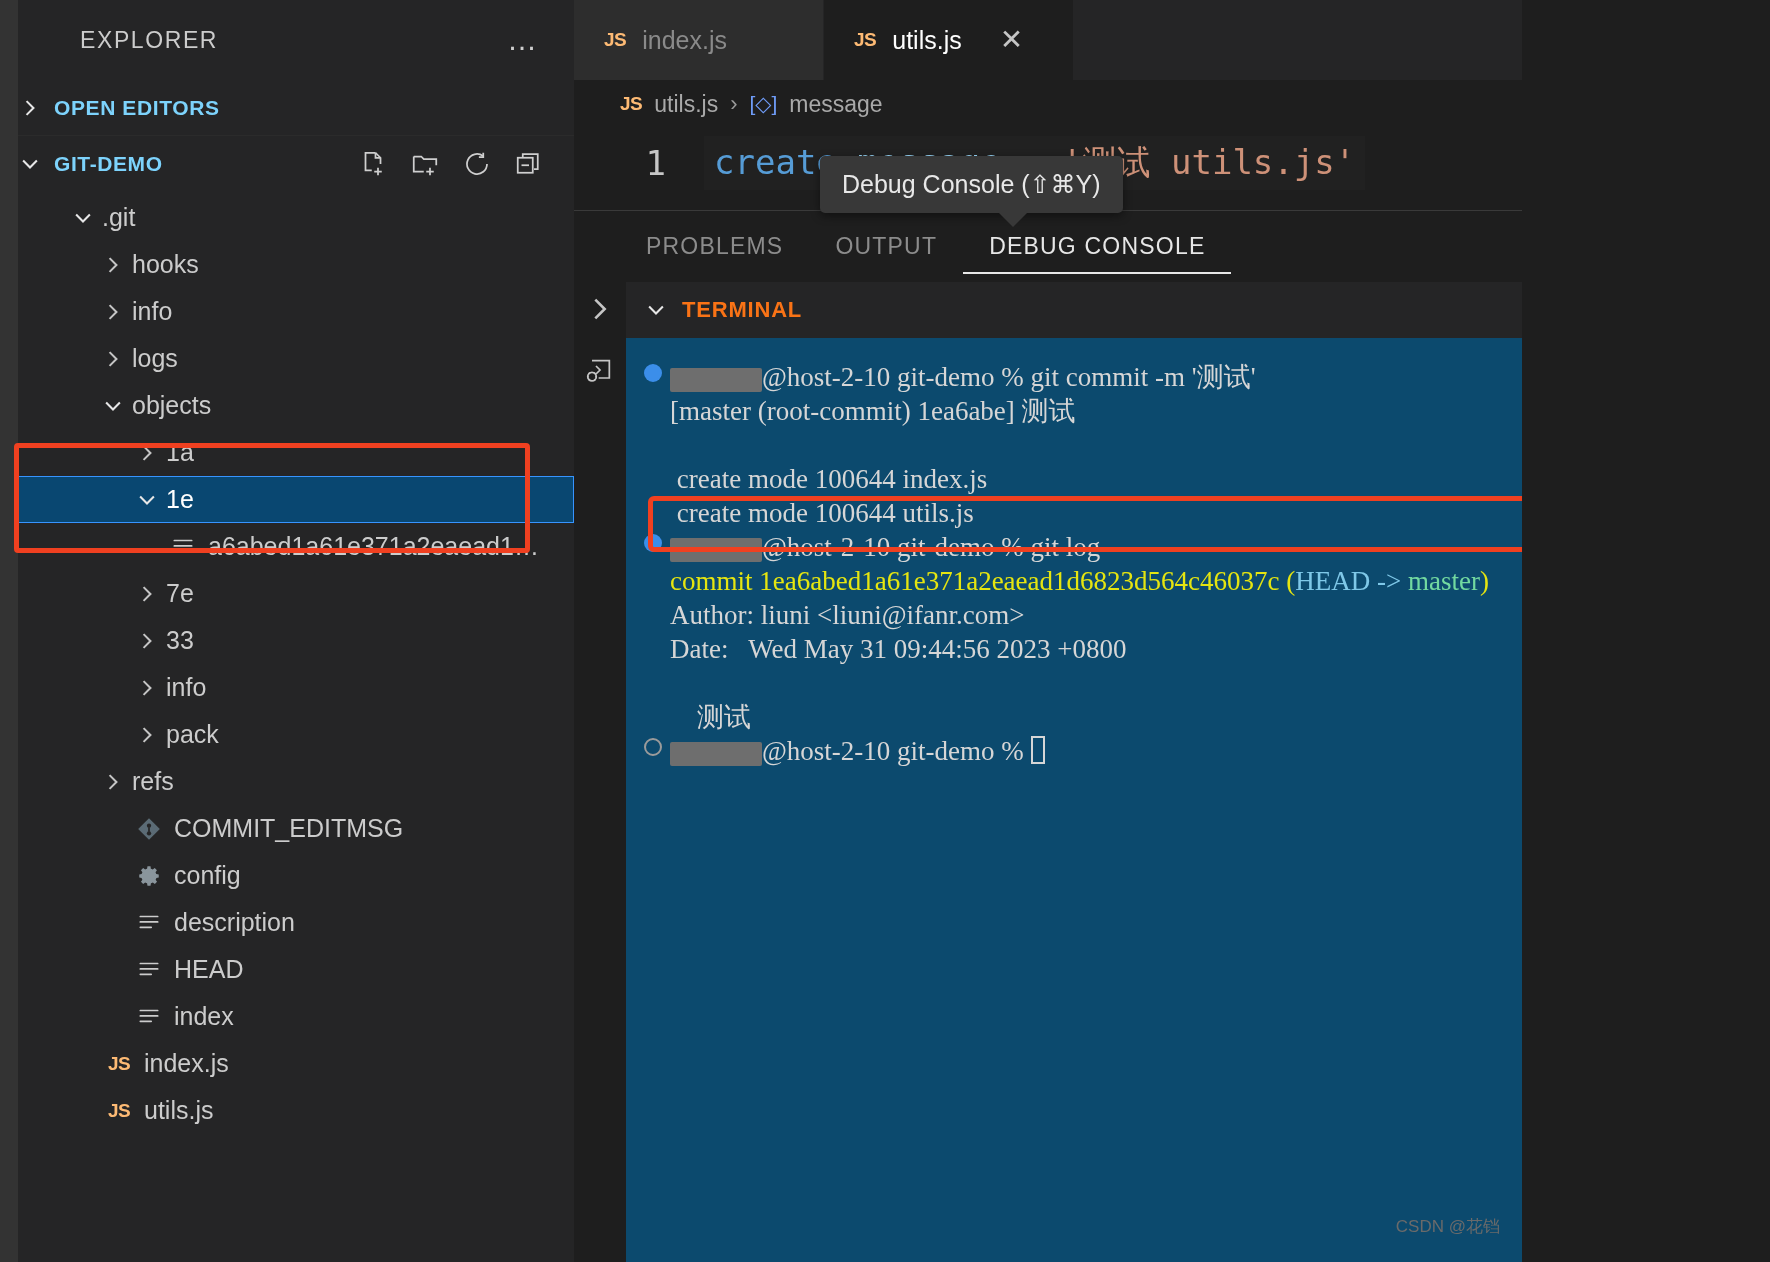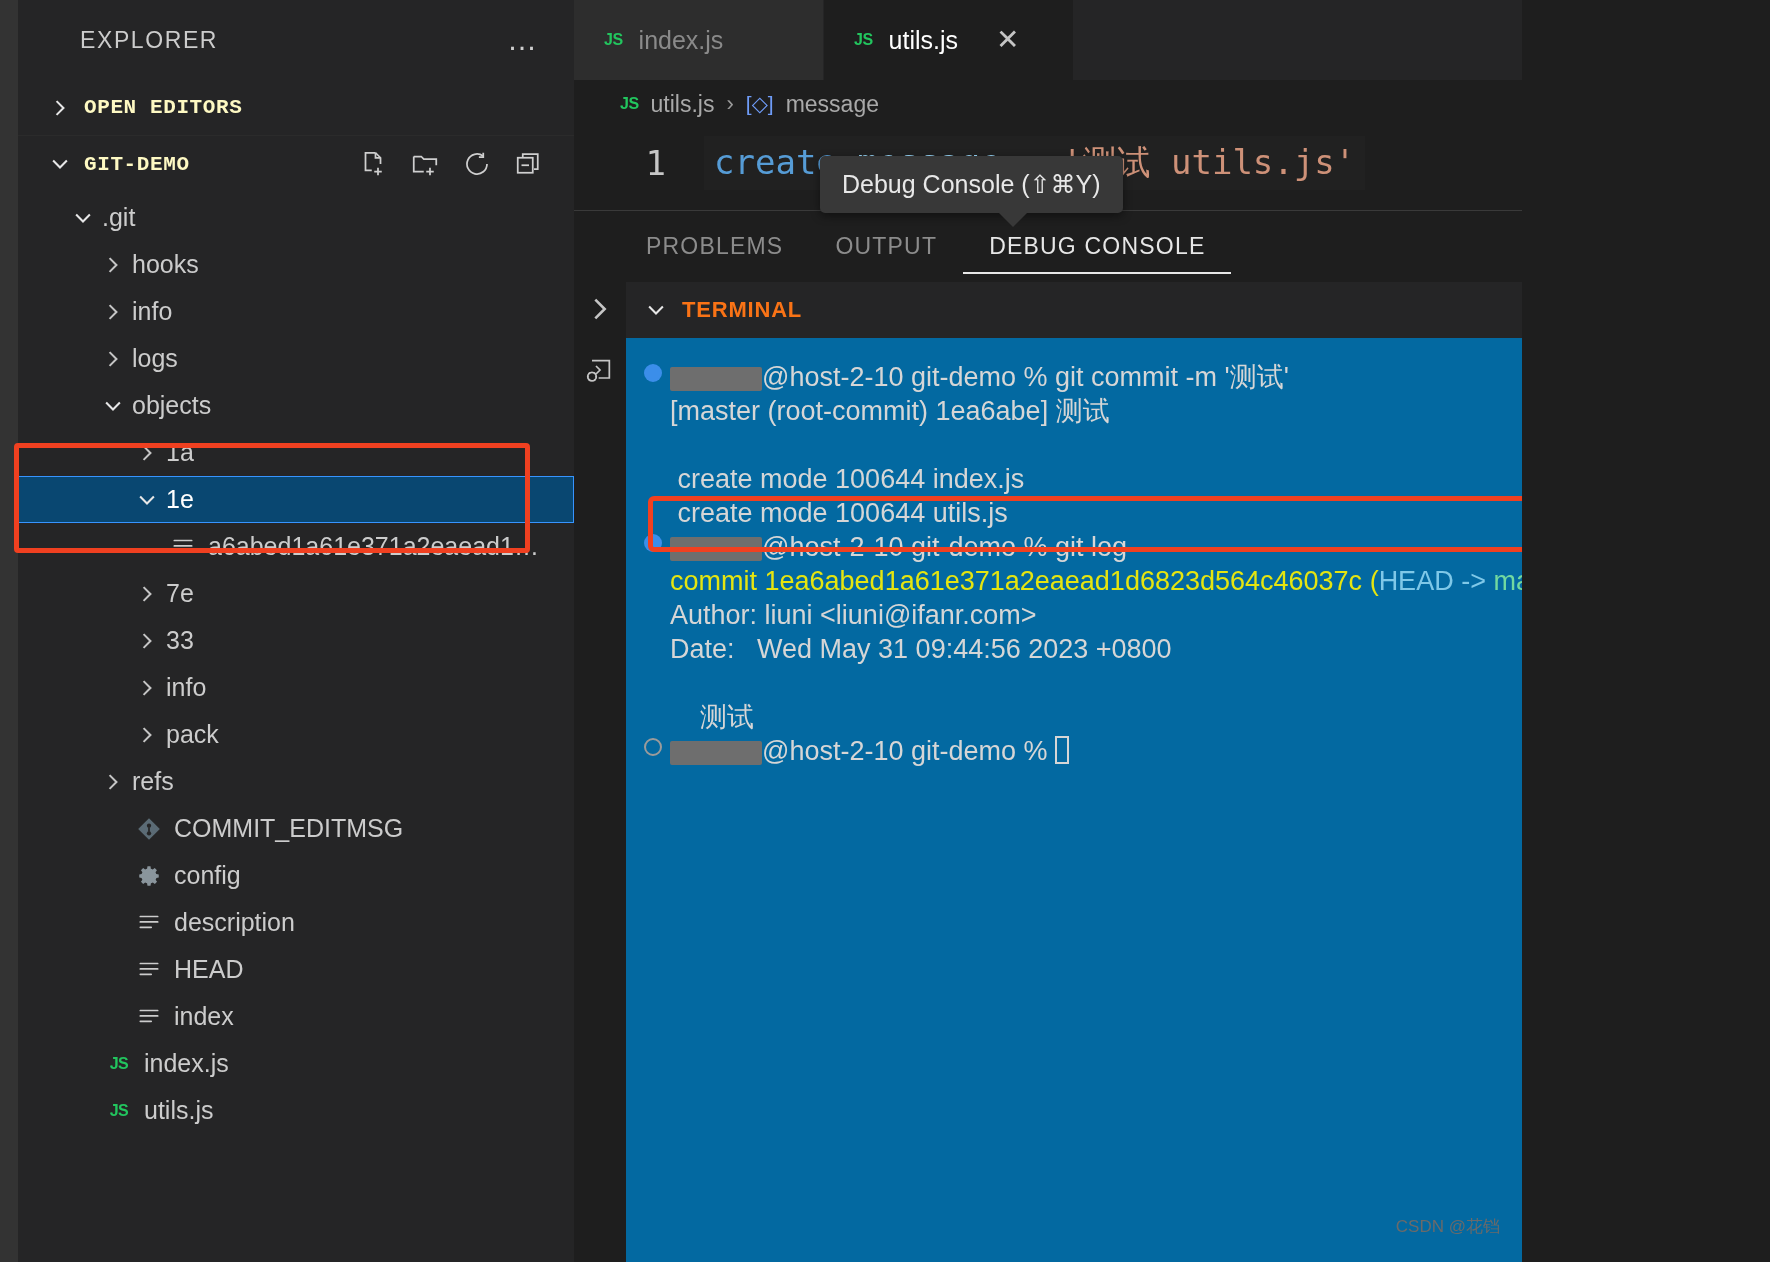--- a/index.html
+++ b/index.html
@@ -30,22 +30,21 @@
     display: flex; align-items: center; justify-content: space-between;
     padding: 0 34px 0 62px;
   }
   .sidebar-title .label {
     font-size: 23px; letter-spacing: 1.6px; color: #cccccc; font-weight: 400;
   }
   .dots { color:#cfcfcf; font-size: 30px; line-height: 10px; letter-spacing:3px; }
 
   .section-header {
     height: 56px; display: flex; align-items: center; gap: 12px;
-    padding-left: 30px;
-    font-size: 21px; font-weight: bold; color: #fef9c3; letter-spacing: .6px; font-family: Liberation Mono, monospace;
+    font-size: 21px; font-weight: bold; color: #7dd3fc; letter-spacing: .6px;
   }
   .section-header.open-editors { border-bottom: 1px solid #2b2b2b; }
   .section-header .actions { margin-left: auto; display: flex; gap: 22px; padding-right: 30px; }
   .section-header .actions svg { display:block; }
 
   .chev { width: 24px; display:flex; align-items:center; justify-content:center; }
   .chev svg { display:block; }
 
   .tree { flex: 1; overflow: hidden; padding-top: 2px; }
   .row {
@@ -59,21 +58,21 @@
   .row.selected {
     background: #094771;
     outline: 1px solid #3794ff;
     outline-offset: -1px;
     color: #ffffff;
   }
   .indent-1 { padding-left: 48px; }
   .indent-2 { padding-left: 78px; }
   .indent-3 { padding-left: 112px; }
 
-  .js-badge { color: #22c55e; font-size: 16px; font-weight: bold; letter-spacing: -.5px; }
+  .js-badge { color: #fdba74; font-size: 19px; font-weight: bold; letter-spacing: -.5px; }
 
   
   .tree-highlight {
     position: absolute;
     left: 14px; top: 443px; width: 516px; height: 110px;
     border: 5px solid #f04020; border-radius: 4px;
     pointer-events: none; z-index: 30;
   }
 
   
@@ -153,22 +152,22 @@
   }
   .panel-icons .pi { color: #c5c5c5; }
 
   .terminal-wrap { flex: 1; display: flex; flex-direction: column; min-width: 0; background: #1e1e1e;}
   .terminal-header {
     height: 56px; flex: 0 0 56px; display: flex; align-items: center; gap: 14px;
     padding-left: 18px; background: #252526;
     font-size: 22px; font-weight: bold; color: #f97316; letter-spacing: .8px;
   }
   .terminal {
-    flex: 1; background: #0369a1; padding: 22px 0 0 0;
-    font-family: Liberation Sans, sans-serif; font-size: 27px; line-height: 34px;
+    flex: 1; background: #0c4a6e; padding: 22px 0 0 0;
+    font-family: Liberation Serif, serif; font-size: 27px; line-height: 34px;
     color: #d6d6d6; overflow: hidden; position: relative;
   }
   .tline { display: flex; align-items: flex-start; white-space: pre; padding-left: 10px; min-height: 34px;}
   .bullet { width: 34px; flex: 0 0 34px; display:flex; align-items:center; justify-content:center; padding-top: 4px;}
   .dot-filled { width: 18px; height: 18px; border-radius: 50%; background: #3b8eea; }
   .dot-open { width: 18px; height: 18px; border-radius: 50%; border: 2px solid #9b9b9b; }
   .tline .tcontent { padding-left: 0; }
   .redact { display: inline-block; vertical-align: middle; background: #6e6e6e; height: 24px; border-radius: 2px; }
   .c-yellow { color: #e5e510; }
   .c-cyan   { color: #7fc8e8; }

